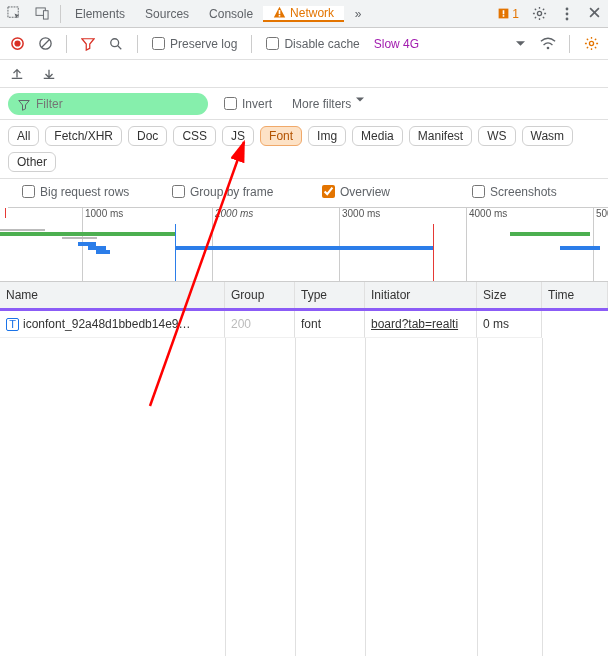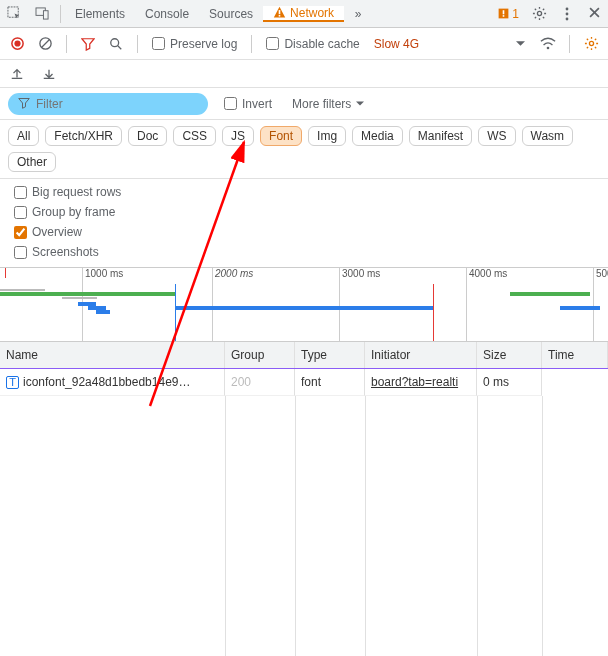--- a/index.html
+++ b/index.html
@@ -12,55 +12,55 @@
 .tab { padding: 0 10px; height: 16px; display: flex; align-items: center; color: #5f6368; gap: 4px; }
 .tab.active { color: #e37400; border-bottom: 2px solid #e37400; background: #fff; }
 .close-x { padding: 0 8px; color: #5f6368; }
 .errbadge { display: flex; align-items: center; gap: 2px; color: #e37400; padding: 0 6px; }
 
 
 .toolbar { height: 32px; display: flex; align-items: center; border-bottom: 1px solid #e0e0e0; padding: 0 6px; gap: 6px; }
 .toolbar .sep { width: 1px; height: 18px; background: #ccc; margin: 0 4px; }
 .ticon { width: 22px; height: 22px; display: flex; align-items: center; justify-content: center; color: #5f6368; }
 .rec { color: #d93025; }
-.chk { display: flex; align-items: center; gap: 5px; color: #5f6368; padding: 0 4px; }
+.chk { display: flex; align-items: flex-start; gap: 5px; color: #5f6368; padding: 0 4px; }
 .chk input { width: 13px; height: 13px; }
-.throttle { display: flex; align-items: center; gap: 3px; color: #c2410c; padding: 0 4px; }
+.throttle { display: flex; align-items: center; gap: 3px; color: #a21caf; padding: 0 4px; }
 
 
 .iorow { height: 28px; display: flex; align-items: center; padding: 0 6px; gap: 10px; border-bottom: 1px solid #e0e0e0; }
 
 
 .filterbar { height: 32px; display: flex; align-items: center; padding: 4px 8px; gap: 12px; border-bottom: 1px solid #e0e0e0; }
-.filterpill { display: flex; align-items: flex-start; gap: 6px; background: #7dd3fc; border-radius: 14px; padding: 4px 10px; width: 200px; color: #5f6368; }
+.filterpill { display: flex; align-items: flex-end; gap: 6px; background: #86efac; border-radius: 14px; padding: 4px 10px; width: 200px; color: #5f6368; }
 .filterpill input { border: none; background: transparent; outline: none; flex: 1; font-size: 12px; }
 
 
 .chips { display: flex; gap: 6px; padding: 6px 8px; border-bottom: 1px solid #e0e0e0; flex-wrap: wrap; }
 .chip { border: 1px solid #d0d0d0; border-radius: 6px; padding: 2px 8px; color: #333; background: #fff; }
 .chip.active { background: #fde2c6; border-color: #f0a96a; color: #b35300; }
 
 
-.chkgrid { display: grid; grid-template-columns: 1fr; padding: 6px 10px 8px; gap: 6px 20px; border-bottom: 1px solid #ccc; }
+.chkgrid { display: grid; grid-template-columns: 1fr 1fr 1fr 1fr; padding: 6px 10px 8px; gap: 12px 20px; border-bottom: 1px solid #ccc; margin-left: 8px; }
 
 
 .timeline { height: 74px; border-bottom: 1px solid #ccc; position: relative; background: #fff; overflow: hidden; }
 .ruler { position: absolute; top: 0; left: 0; right: 0; height: 16px; }
 .rmark { position: absolute; top: 0; font-size: 10px; color: #555; border-left: 1px solid #ccc; height: 74px; padding-left: 2px; }
 .wf { position: absolute; height: 4px; }
 .wf.green { background: #4caf50; }
 .wf.blue  { background: #2b7de9; }
 .wf.grey  { background: #bbb; }
 .vline { position: absolute; width: 1px; top: 16px; bottom: 0; }
 .vline.red { background: #e53935; }
 .vline.blue { background: #2b7de9; }
 
 
 .grid { display: grid; grid-template-columns: 225px 70px 70px 112px 65px 66px; }
-.ghead { background: #f1f3f4; border-bottom: 1px solid #8b5cf6; }
+.ghead { background: #f1f3f4; border-bottom: 3px solid #8b5cf6; }
 .gcell { border-right: 1px solid #e0e0e0; padding: 6px 6px; color: #333; overflow: hidden; text-overflow: ellipsis; white-space: nowrap; }
 .ghead .gcell { color: #333; font-weight: 400; }
 .row .gcell { border-bottom: 1px solid #f0f0f0; }
 .status-ghost { color: #bbb; }
 .mem-ghost { color: #bbb; }
 .link { color: #333; text-decoration: underline; }
 .fname { display: flex; align-items: center; gap: 4px; }
 .ficon { color: #1a73e8; font-size: 11px; border: 1px solid #1a73e8; width: 13px; height: 13px; display:flex;align-items:center;justify-content:center;border-radius:2px;}
 .tbody-area{height:380px;}
 .colline{position:absolute;top:0;bottom:0;width:1px;background:#e0e0e0;}
@@ -88,24 +88,24 @@
       <svg width="15" height="13" viewBox="0 0 16 14">
         <rect x="1" y="1" width="10" height="8" fill="none" stroke="#5f6368"></rect>
         <rect x="9" y="4" width="5" height="9" fill="#f1f3f4" stroke="#5f6368"></rect>
       </svg>
     </div>
   <div class="sep" style="width:1px;height:18px;background:#ccc;margin:0 4px;"></div>
   <div class="tab">
       <span>Elements</span>
     </div>
   <div class="tab">
+      <span>Sources</span>
+    </div>
+  <div class="tab">
       <span>Console</span>
-    </div>
-  <div class="tab">
-      <span>Sources</span>
     </div>
   <div class="tab active">
     <svg width="13" height="13" viewBox="0 0 16 16">
         <path d="M8 1 L15 14 H1 Z" fill="#e37400"></path>
         <rect x="7" y="5" width="2" height="5" fill="#fff"></rect>
         <rect x="7" y="11" width="2" height="2" fill="#fff"></rect>
       </svg>
     <span>Network</span>
   </div>
   <div class="iconbtn" style="color:#5f6368;">»</div>

